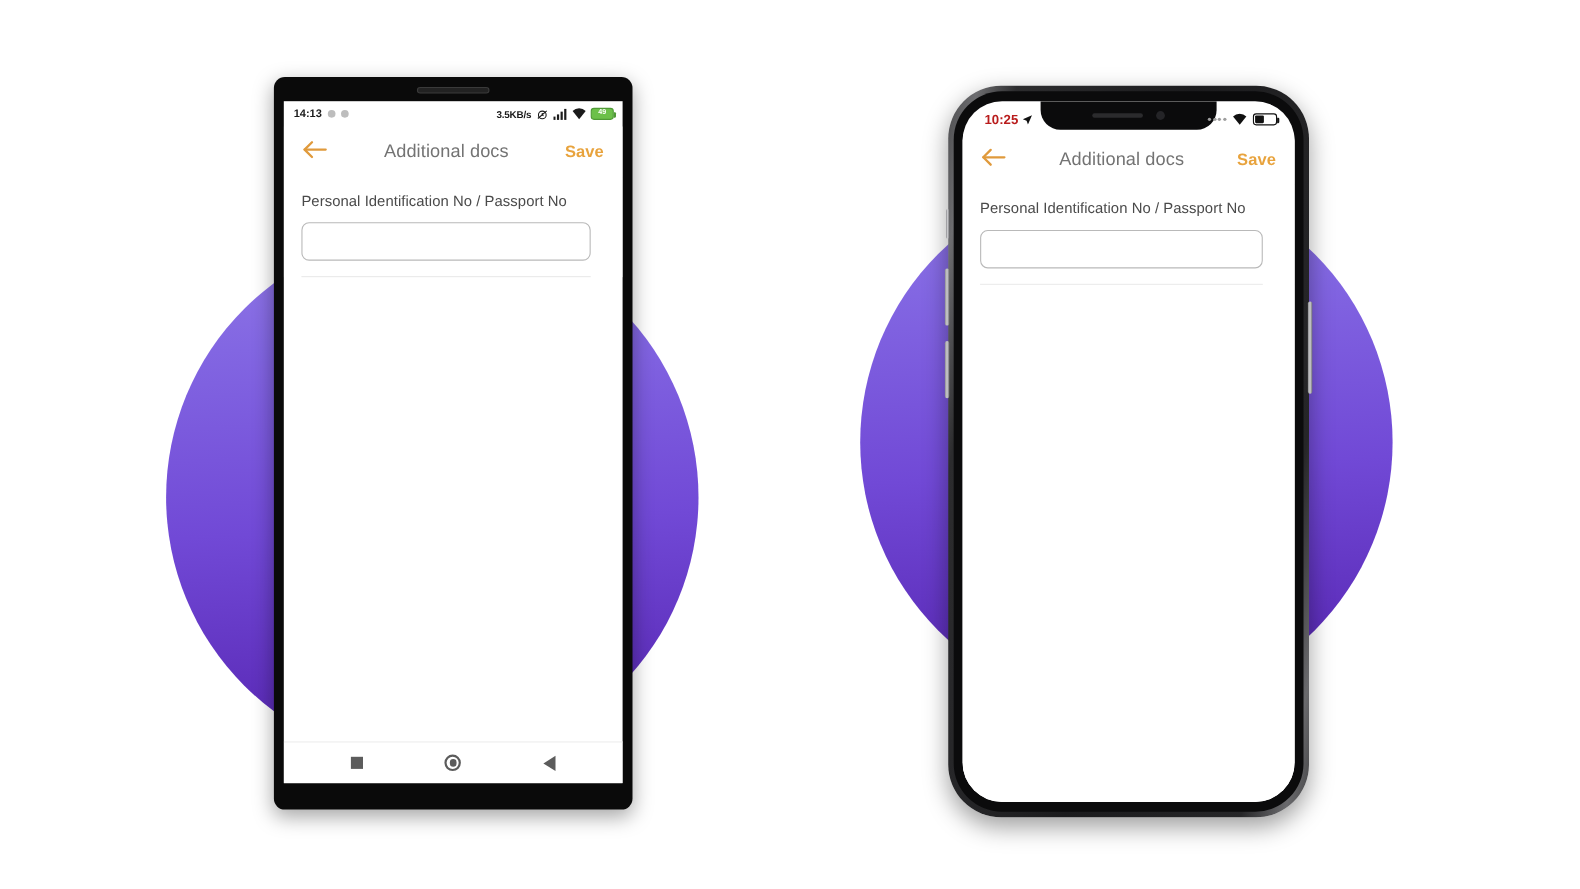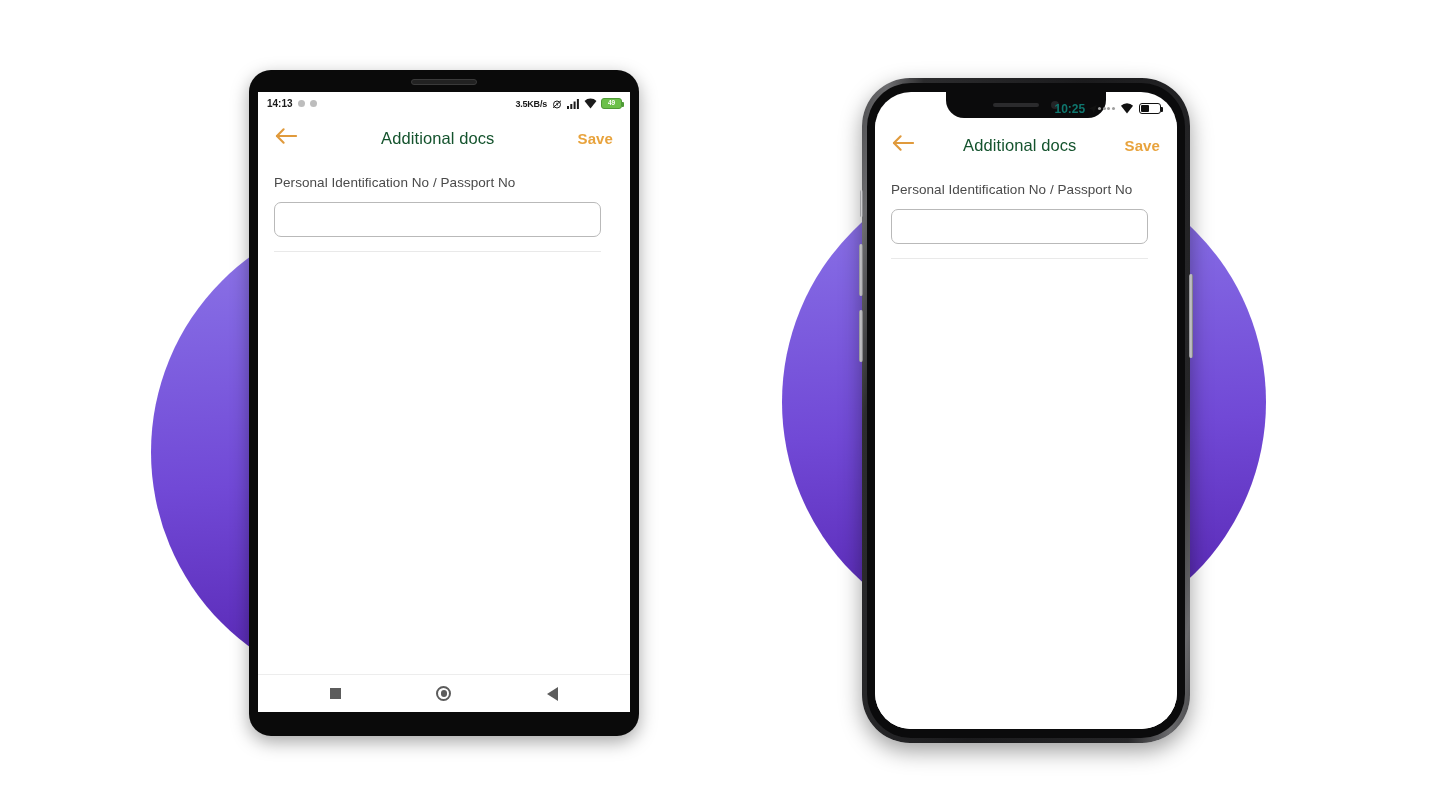--- a/index.html
+++ b/index.html
@@ -26,24 +26,24 @@
     background: linear-gradient(177deg, #9179E6 0%, #8266E2 22%, #7149D6 55%, #5E2FBC 84%, #552AAF 100%);
   }
   .blob-left  { left: 151px;  top: 210px; width: 484px; height: 484px; }
   .blob-right { left: 782px;  top: 160px; width: 484px; height: 484px; }
 
   
   .android {
     position: absolute;
     left: 249px;
     top: 70px;
-    width: 390px;
+    width: 326px;
     height: 666px;
     background: #0a0a0a;
-    border-radius: 22px;
+    border-radius: 10px;
     box-shadow: 0 6px 18px rgba(0,0,0,.35);
     padding: 22px 9px 24px 9px;
   }
   .android-speaker {
     position: absolute;
     left: 50%;
     top: 9px;
     transform: translateX(-50%);
     width: 66px;
     height: 6px;
@@ -100,21 +100,21 @@
     display: flex;
     align-items: center;
     padding: 0 17px;
     background: #fff;
   }
   .back-arrow { flex: 0 0 auto; cursor: pointer; }
   .appbar-title {
     flex: 1 1 auto;
     text-align: center;
     font-size: 16.5px;
-    color: #14532d;
+    color: #737373;
     letter-spacing: .1px;
   }
   .save-btn {
     flex: 0 0 auto;
     font-size: 15px;
     color: #E8A33D;
     font-weight: bold;
     letter-spacing: .1px;
     cursor: pointer;
   }
@@ -216,25 +216,25 @@
     justify-content: center;
     gap: 12px;
   }
   .notch-speaker { width: 46px; height: 4.5px; border-radius: 3px; background: #2b2b2d; }
   .notch-cam { width: 8px; height: 8px; border-radius: 50%; background: #242427; }
 
   .i-status {
     height: 30px;
     display: flex;
     align-items: center;
-    justify-content: flex-end;
+    justify-content: space-between;
     padding: 3px 16px 0 20px;
     font-size: 12px;
     font-weight: bold;
-    color: #0f766e;
+    color: #b91c1c;
     position: relative;
     z-index: 6;
   }
   .i-time { display:flex; align-items:center; gap:3px; font-size:12px; font-weight:bold;}
   .i-right { display: flex; align-items: center; gap: 5px; }
   .sig-dots { display:flex; align-items:flex-end; gap:1.6px; }
   .sig-dots i { width:3px;height:3px;border-radius:50%;background:#9e9e9e;display:block;}
   .i-batt {
     width: 22px; height: 11px;
     border: 1.4px solid #111;

